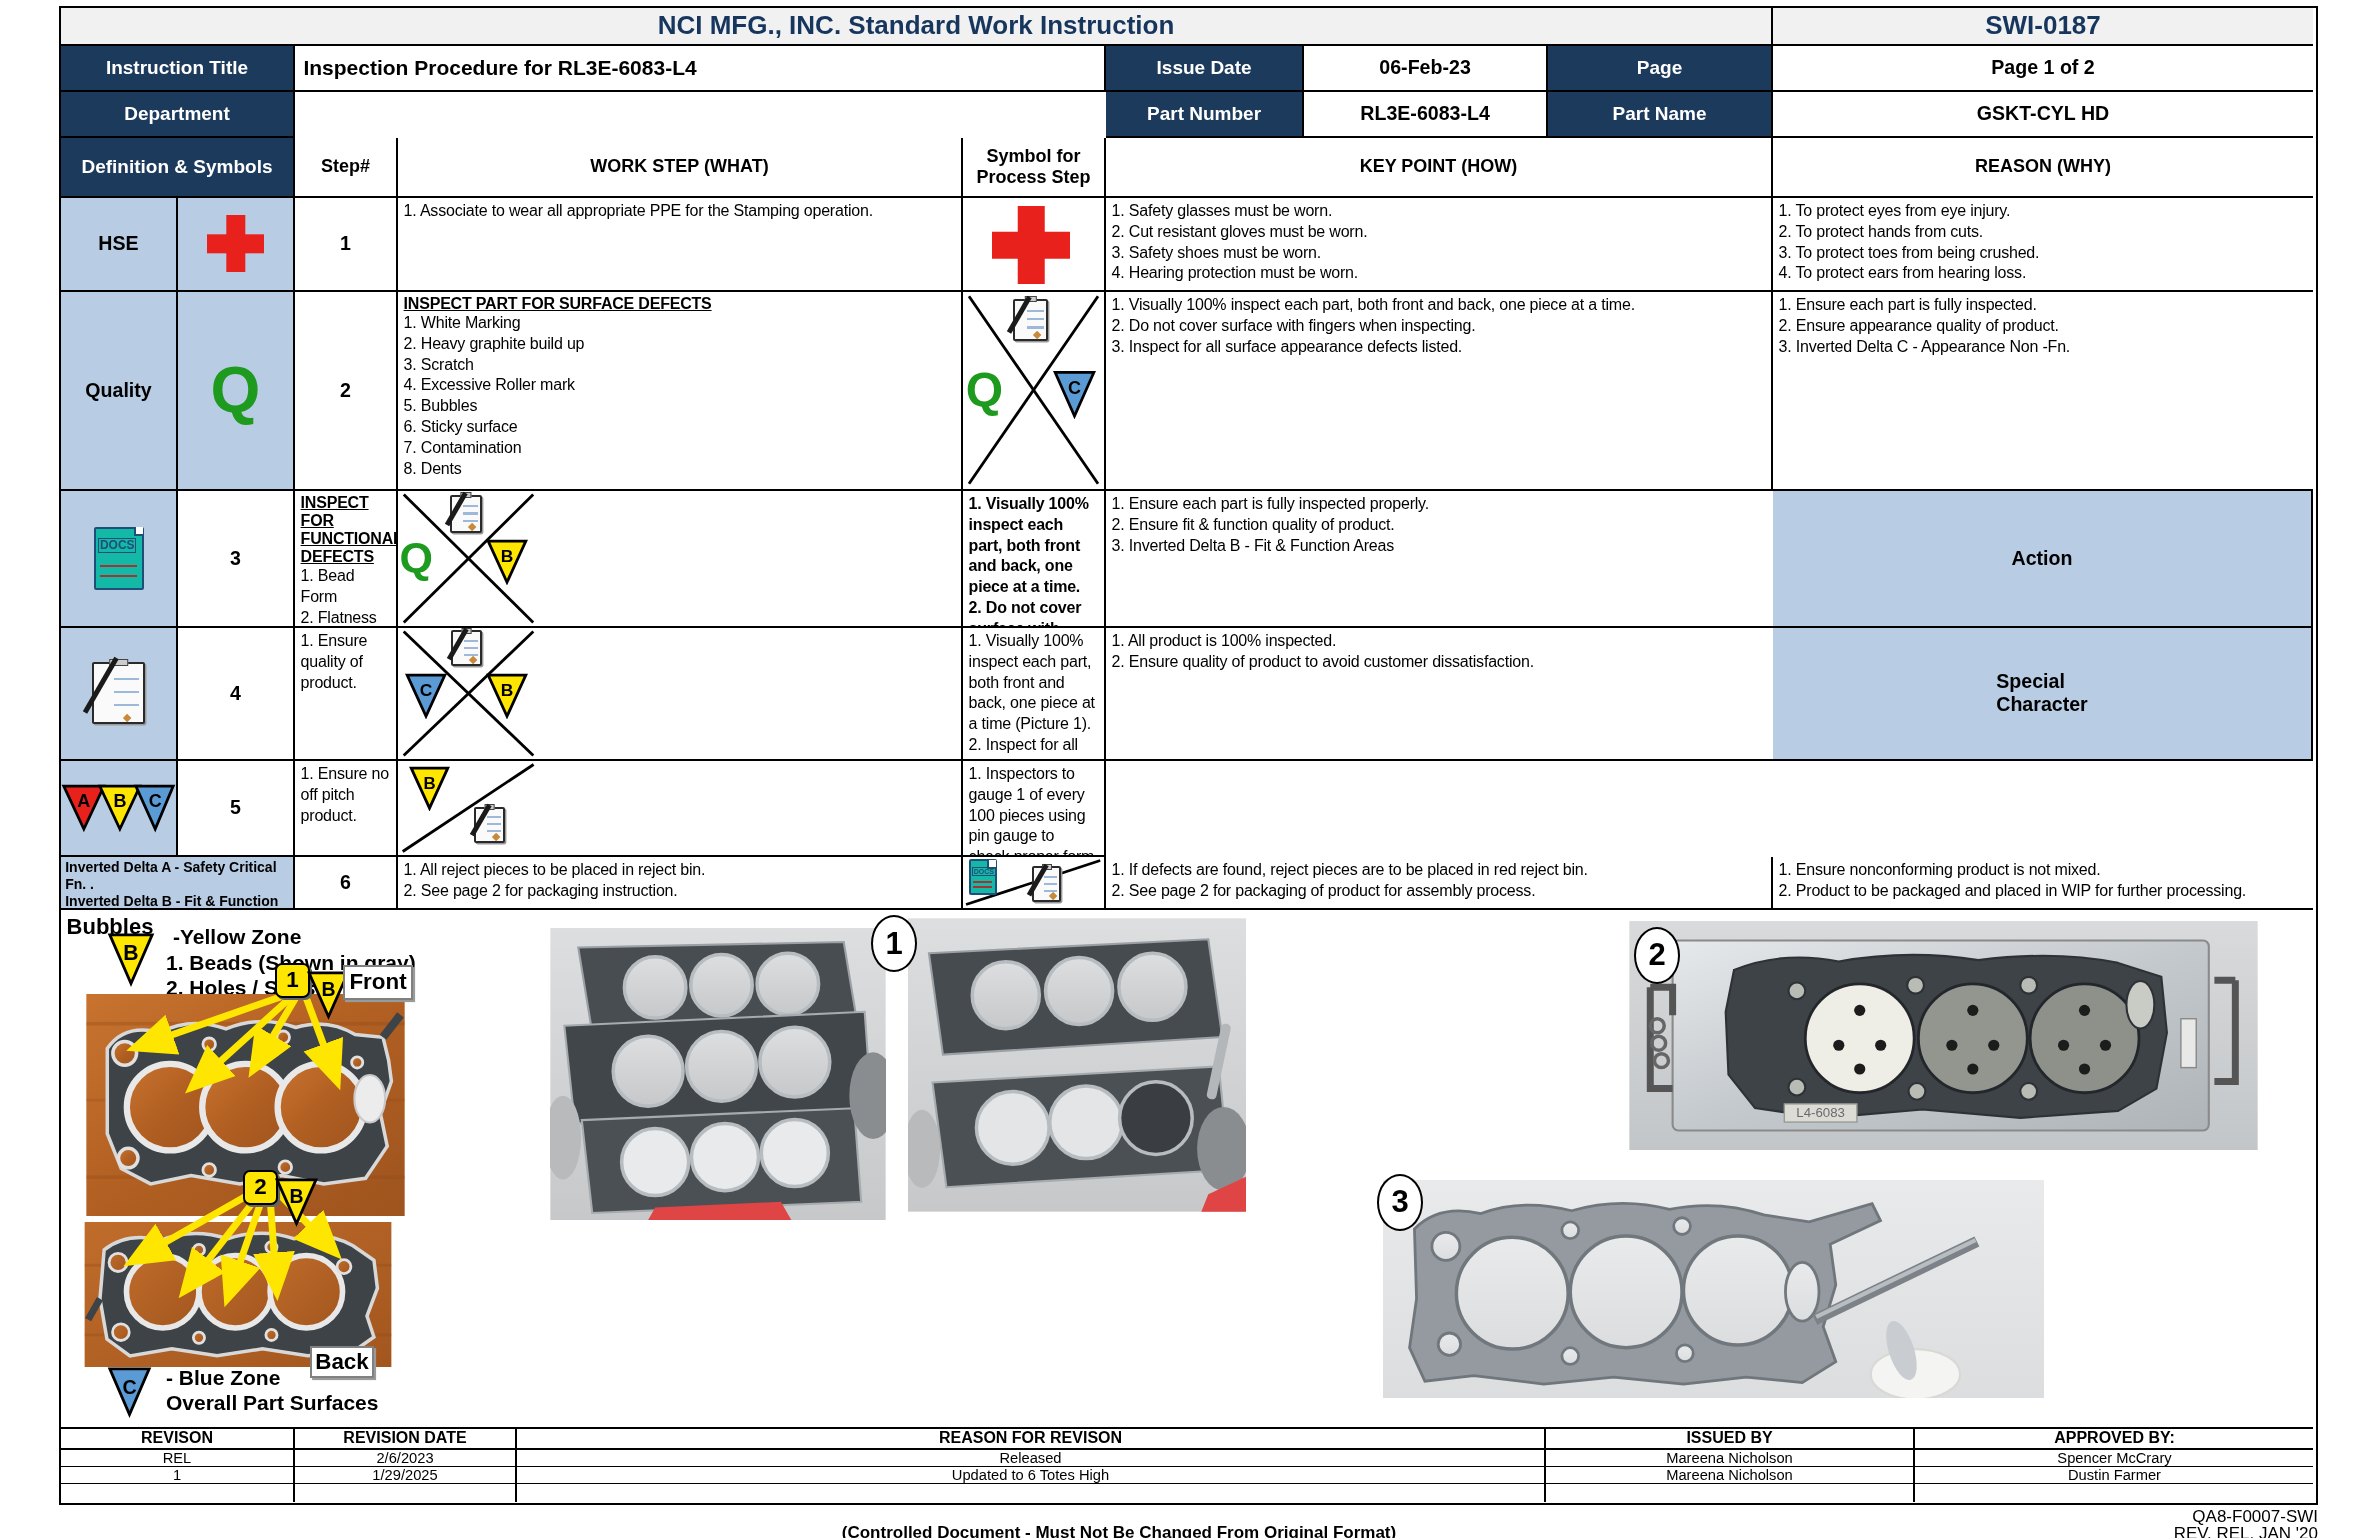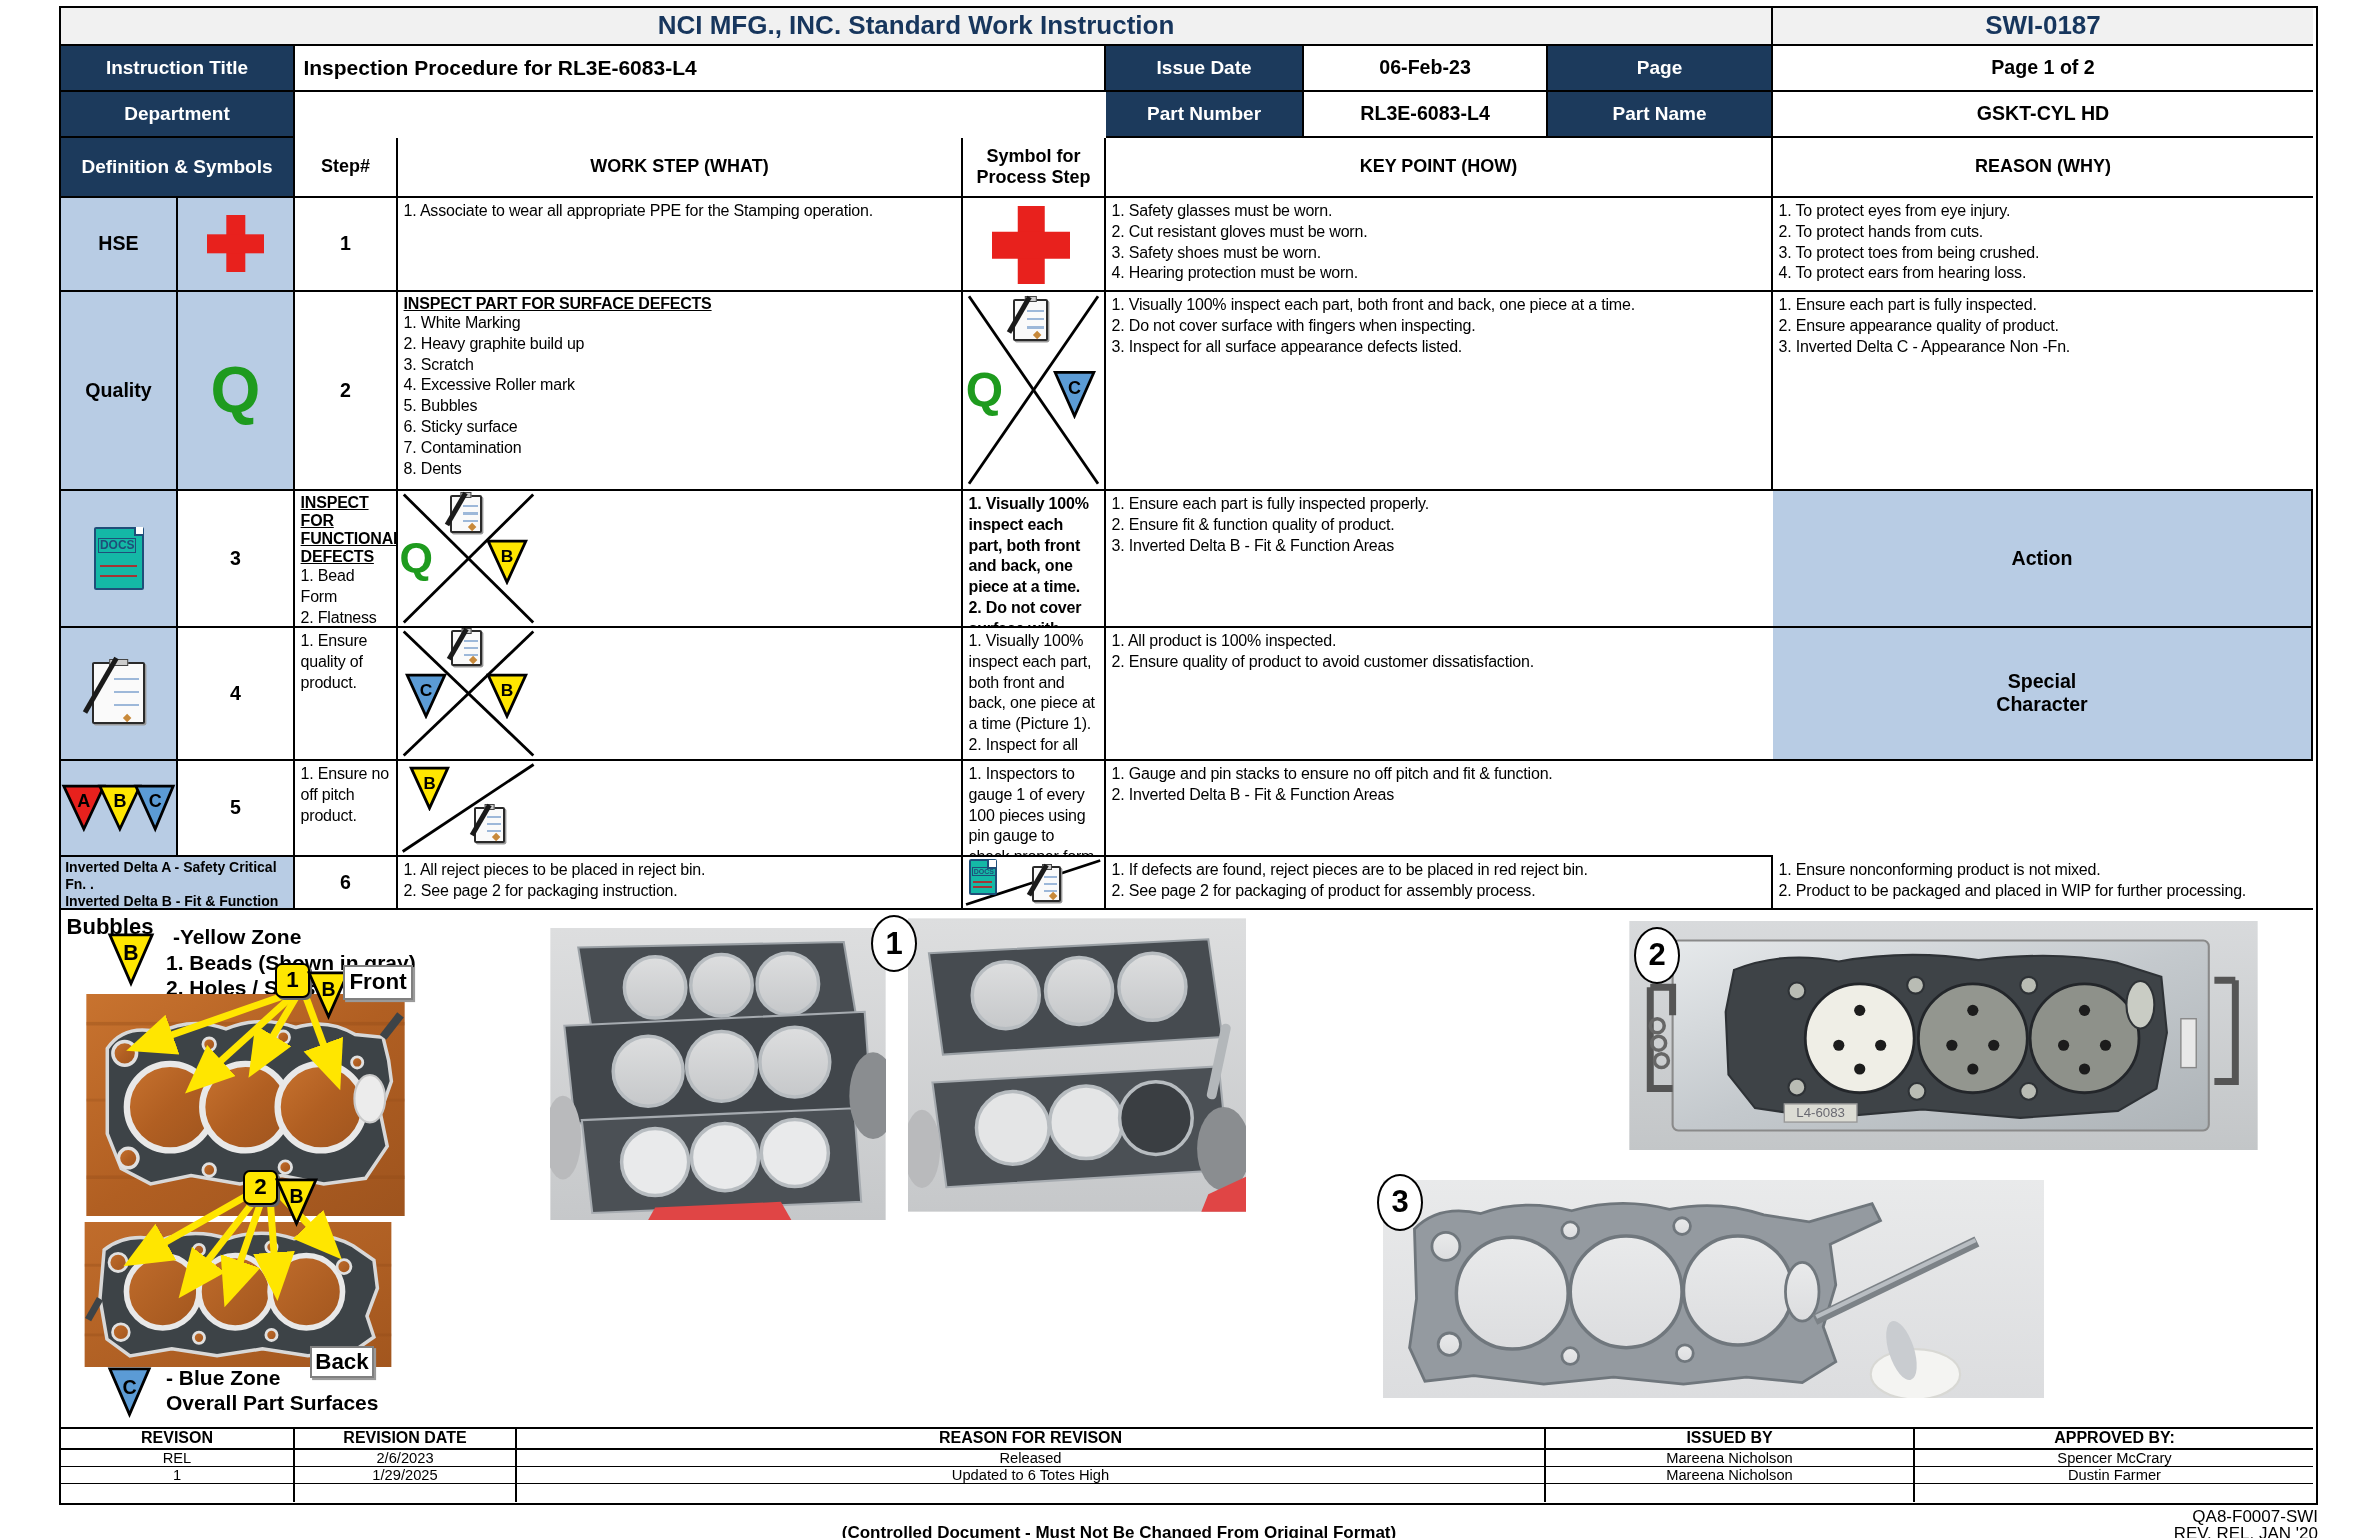--- a/index.html
+++ b/index.html
@@ -21,21 +21,21 @@
   .val{display:flex;align-items:center;font-weight:bold;font-size:21px;padding-left:8.4px;}
   .valc{display:flex;align-items:center;justify-content:center;font-weight:bold;font-size:19.6px;}
   .split{display:flex;padding:0;}
   .split>div{height:100%;}
   .sp-l{width:199px;border-right:2.1px solid #000;}
   .sp-v{width:245px;border-right:2.1px solid #000;}
   .sp-r{width:224px;}
   .chdr{display:flex;align-items:center;justify-content:center;text-align:center;
         font-weight:bold;font-size:18px;white-space:pre-line;}
   .side{background:#b8cce4;display:flex;align-items:center;justify-content:center;
-        font-weight:bold;font-size:19.6px;text-align:center;white-space:pre-line;}
+        font-weight:bold;font-size:19.6px;text-align:left;white-space:pre-line;}
   .stepn{display:flex;align-items:center;justify-content:center;font-weight:bold;font-size:19.6px;}
   .body-txt{font-size:16px;line-height:1.3;letter-spacing:-0.2px;padding:3.5px 5.6px;white-space:pre-line;}
   .ws-title{font-size:16px;font-weight:bold;text-decoration:underline;letter-spacing:-0.2px;padding:3.5px 5.6px 0 5.6px;}
   .ws-title + .body-txt{padding-top:0;}
   .boldtxt{font-weight:bold;}
   .defs{background:#b8cce4;font-size:14px;font-weight:bold;line-height:1.22;padding:2.1px 4.2px;white-space:pre-line;}
 
   
   .cross{position:absolute;}
   .cross .cv{position:absolute;left:50%;top:0;transform:translateX(-50%);width:34%;height:100%;background:#e8211d;}
@@ -348,24 +348,20 @@
           <div class="cl l1"></div>
           <div class="cl l2"></div>
           <div class="cl l3"></div>
           <div class="cp"></div>
           <div class="ctp"></div>
         </div>
     </div>
     <div class="c">
         <div class="body-txt">1. Inspectors to gauge 1 of every 100 pieces using pin gauge to check proper form of product (Picture 2).
 2. After gauging 1 piece, use alignment pin to pin each stack to ensure no off pitch (Picture 3).</div>
-      </div>
-    <div class="c nr">
-        <div class="body-txt">1. Gauge and pin stacks to ensure no off pitch and fit &amp; function.
-2. Inverted Delta B - Fit &amp; Function Areas</div>
       </div>
 
     <div class="c defs" style="grid-column:1/3"><span style="white-space:pre-line">Inverted Delta A - Safety Critical Fn. .
 Inverted Delta B - Fit &amp; Function Areas
 Inverted Delta C  - Appearance Non -Fn.</span></div>
     <div class="c stepn">
         <span>6</span>
       </div>
     <div class="c">
         <div class="body-txt">1. All reject pieces to be placed in reject bin.

